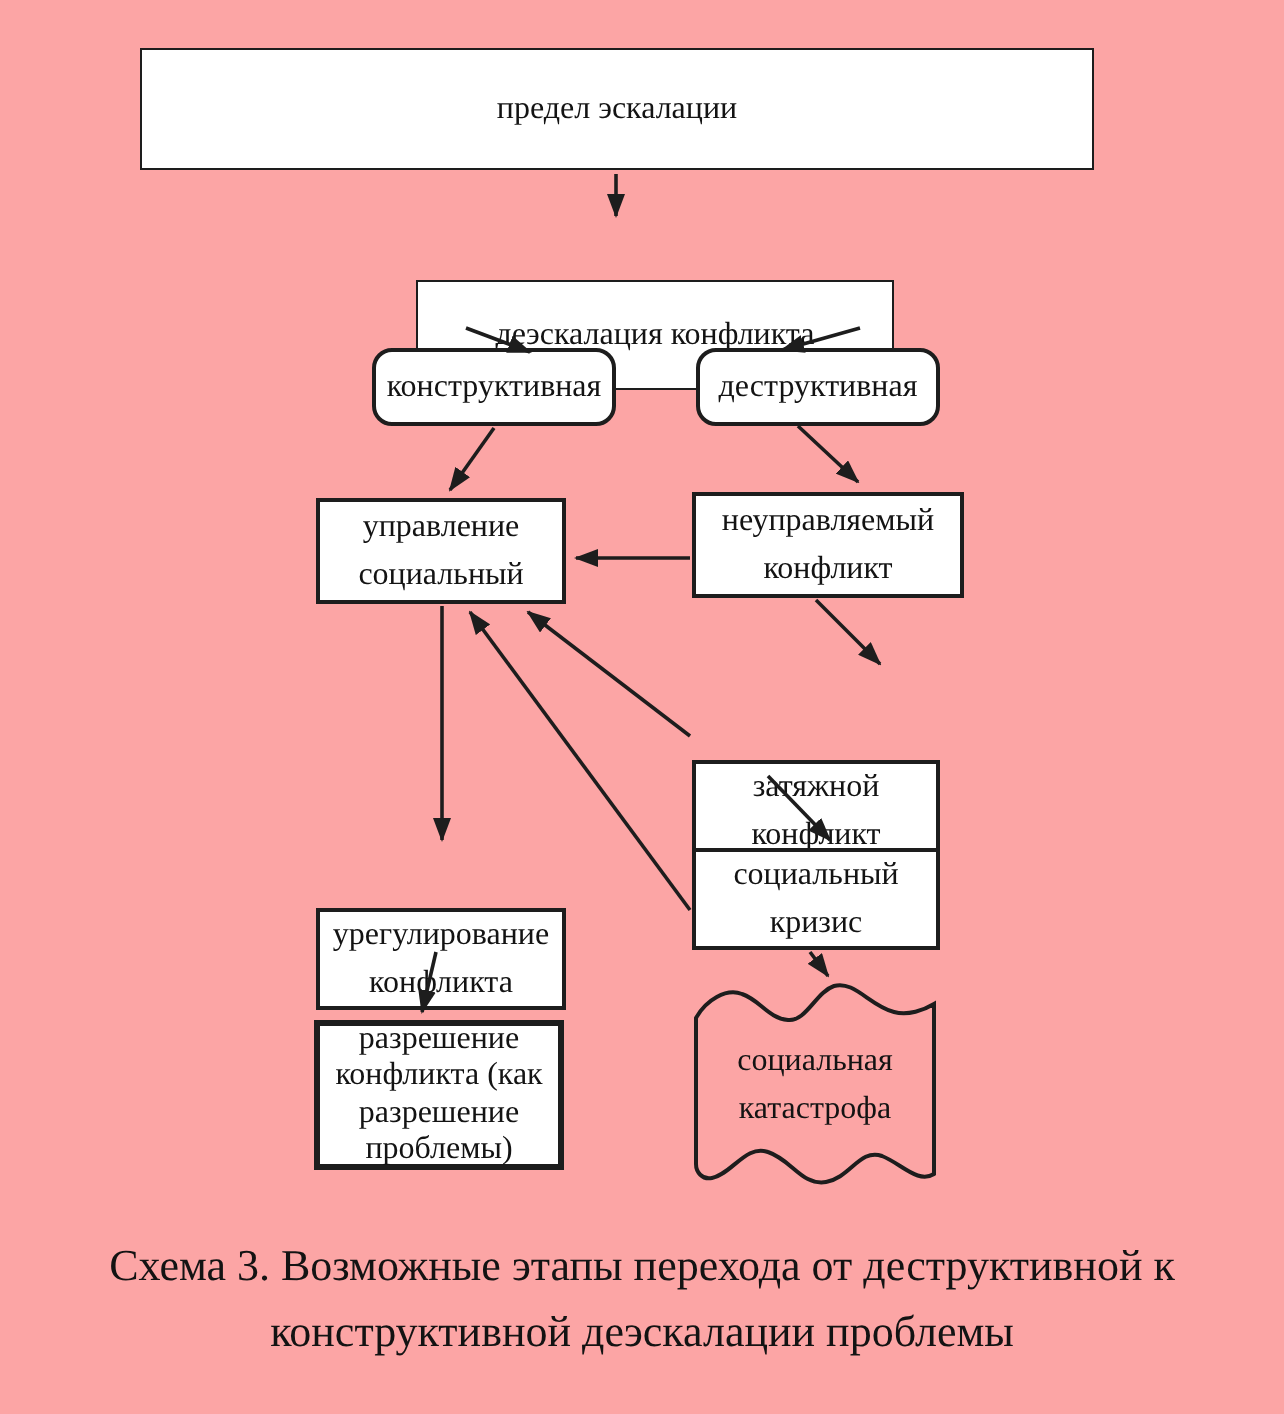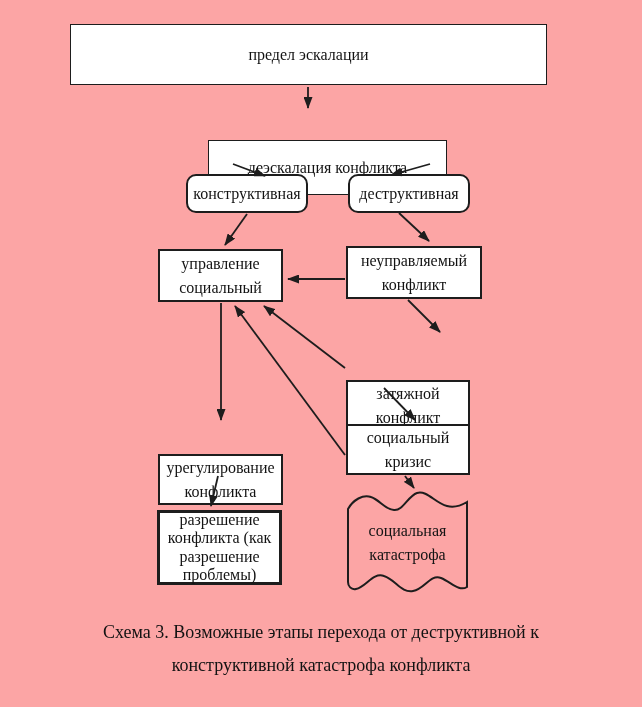--- a/index.html
+++ b/index.html
@@ -45,21 +45,21 @@
     width: 642px;
     height: 707px;
     pointer-events: none;
   }
   .caption {
     position: absolute;
     left: 0;
     top: 616px;
     width: 642px;
     text-align: center;
-    font-size: 18px;
+    font-size: 22px;
     line-height: 33px;
     color: #131313;
   }
 </style>
 </head>
 <body>
 
 <div class="page">
 
   <div class="node thin" style="left:70px; top:24px; width:477px; height:61px;">предел эскалации</div>
@@ -115,16 +115,16 @@
                C 430,574 425,589 413,591
                C 401,593 396,580 384,576
                C 373,572 366,587 356,589
                C 351,590 348,586 348,582
                Z" stroke-width="2"></path>
     </g>
   </svg>
 
   <div class="caption">
     <div>Схема 3. Возможные этапы перехода от деструктивной к</div>
-    <div>конструктивной катастрофа конфликта</div>
+    <div>конструктивной деэскалации проблемы</div>
   </div>
 
 </div>
 
 </body></html>

